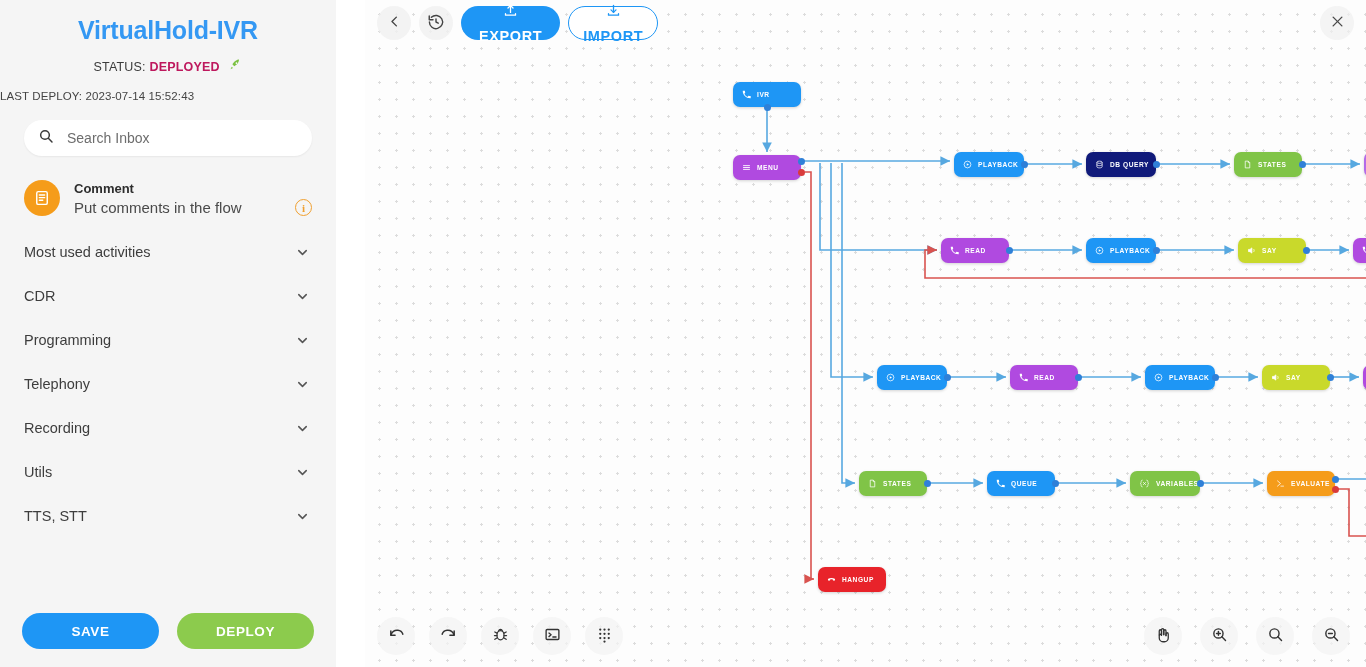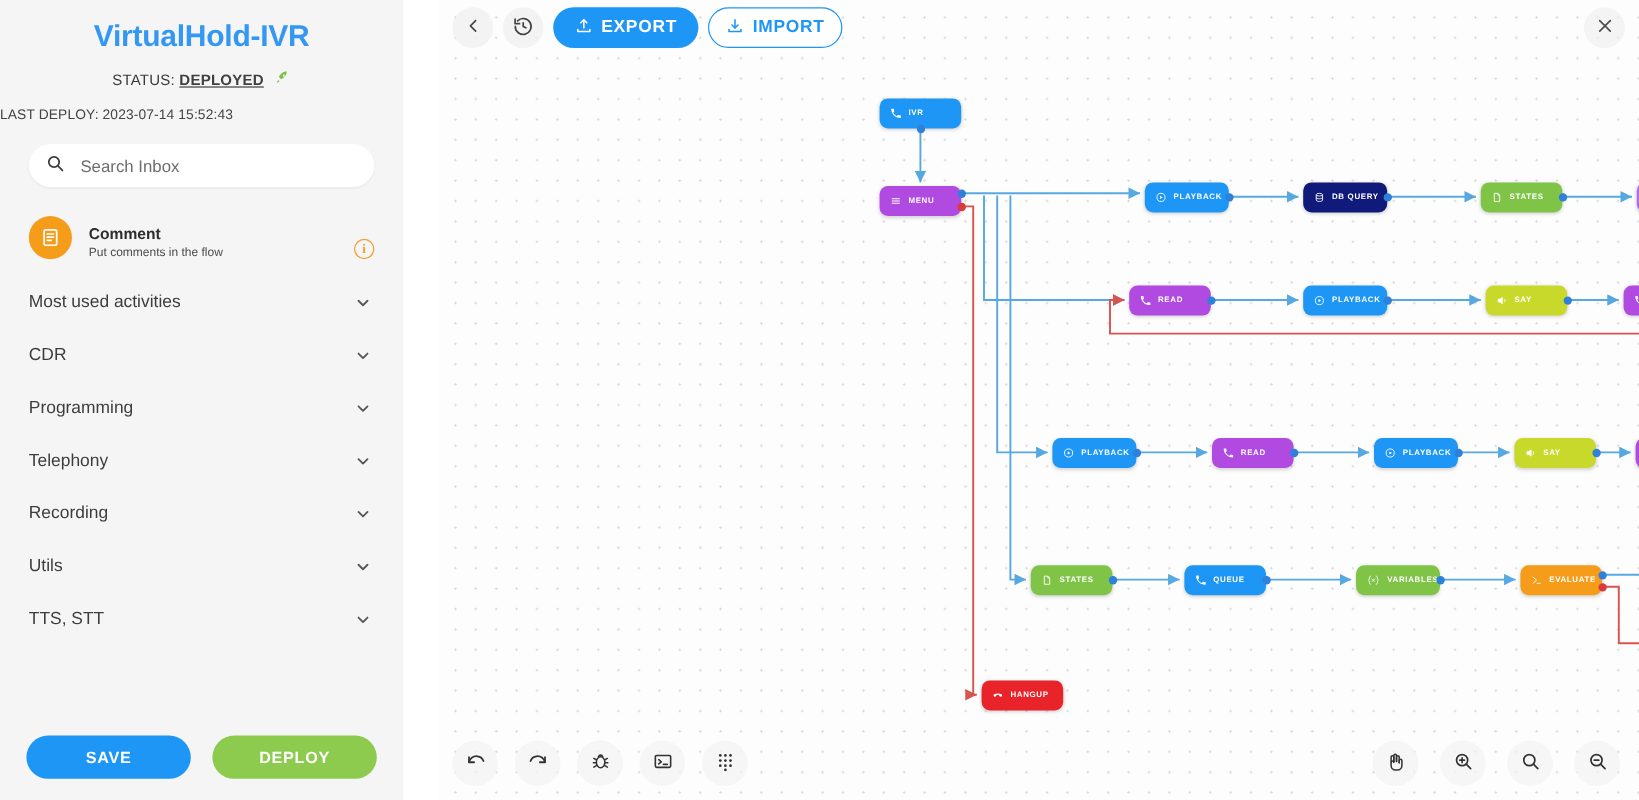--- a/index.html
+++ b/index.html
@@ -28,21 +28,21 @@
     margin-top: 16px;
     letter-spacing: -0.2px;
   }
   .status-line {
     text-align: center;
     font-size: 12.5px;
     color: #3b3b3b;
     margin-top: 13px;
     letter-spacing: 0.2px;
   }
-  .status-line .status-val { color: #404040; font-weight: bold; text-decoration: underline; }
+  .status-line .status-val { color: #be185d; font-weight: bold; }
   .rocket-icon { display: inline-block; margin-left: 4px; vertical-align: -2px; }
   .deploy-line {
     text-align: left;
     font-size: 11.5px;
     color: #444;
     margin-top: 14px;
     letter-spacing: 0.1px;
   }
   .search-wrap {
     margin: 18px 24px 0 24px;
@@ -68,21 +68,21 @@
     gap: 14px;
   }
   .comment-icon {
     width: 36px; height: 36px; border-radius: 50%;
     background: #f59c1a;
     display: flex; align-items: center; justify-content: center;
     flex-shrink: 0;
   }
   .comment-text { flex: 1; }
   .comment-title { font-size: 13px; font-weight: bold; color: #2d2d2d; }
-  .comment-sub { font-size: 10px; color: #4a4a4a; margin-top: 3px; }
+  .comment-sub { font-size: 15px; color: #4a4a4a; margin-top: 3px; }
   .info-icon {
     width: 17px; height: 17px; border-radius: 50%;
     border: 1.5px solid #f0a030;
     color: #f0a030; font-size: 11px; font-weight: bold;
     display: flex; align-items: center; justify-content: center;
     flex-shrink: 0; font-family: "Liberation Serif", serif;
   }
 
   .cat-list { margin-top: 14px; }
   .cat-item {
@@ -128,20 +128,21 @@
     display: flex; align-items: center; justify-content: center;
     cursor: pointer; border: none;
   }
   .tb-btn {
     height: 34px; border-radius: 18px;
     display: flex; align-items: center; justify-content: center;
     gap: 7px; padding: 0 18px;
     font-size: 14.5px; font-weight: bold; letter-spacing: 0.6px;
     cursor: pointer;
     font-family: "Liberation Sans", sans-serif;
+    flex-direction: column;
   }
   .tb-export { background: #1e96f5; color: #fff; border: none; }
   .tb-import { background: #fff; color: #1e96f5; border: 1.6px solid #1e96f5; padding: 0 14px; }
   .close-btn {
     position: absolute; top: 6px; right: 12px;
     width: 34px; height: 34px; border-radius: 50%;
     background: rgba(240,240,240,0.7);
     display: flex; align-items: center; justify-content: center;
     cursor: pointer; z-index: 20; border: none;
   }

